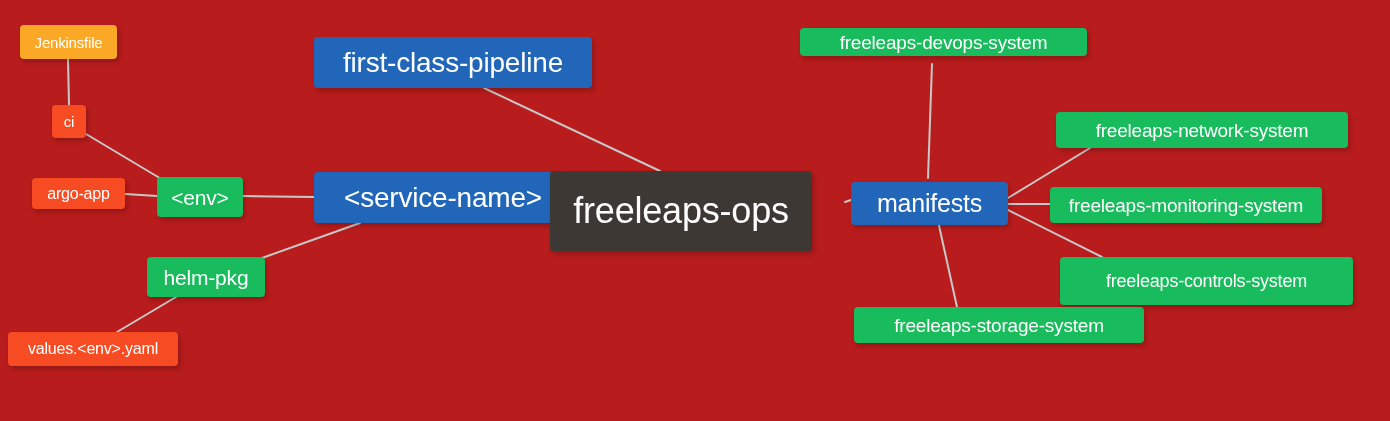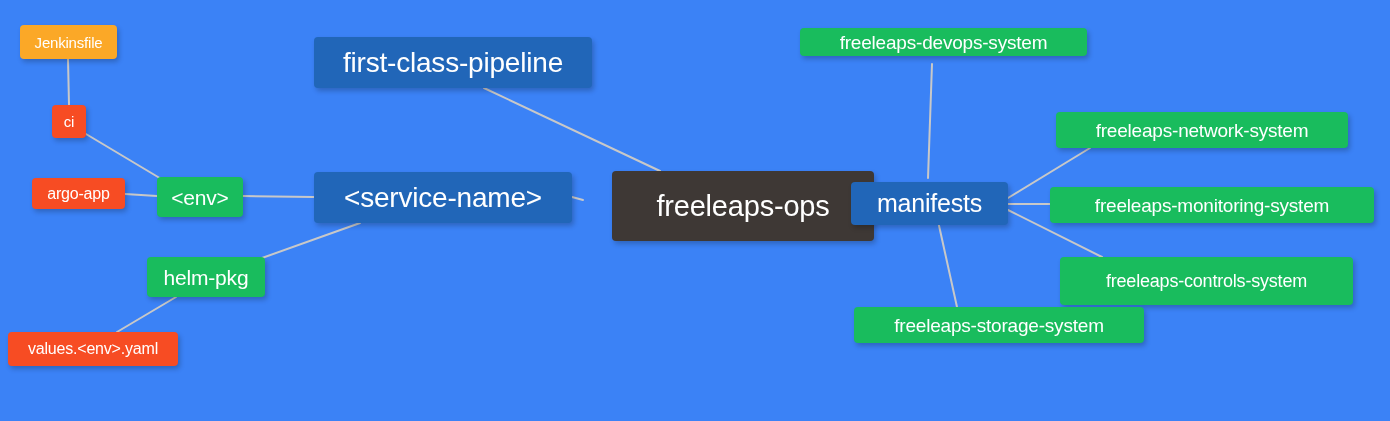--- a/index.html
+++ b/index.html
@@ -4,21 +4,21 @@
 <style>
   html, body {
     margin: 0;
     padding: 0;
     background: #ffffff;
   }
   #canvas {
     position: relative;
     width: 1390px;
     height: 421px;
-    background: #3b82f6;
+    background: #b91c1c;
     overflow: hidden;
     font-family: "Liberation Sans", sans-serif;
   }
   #edges {
     position: absolute;
     left: 0;
     top: 0;
     width: 1390px;
     height: 421px;
     pointer-events: none;
@@ -65,21 +65,21 @@
     </svg>
   <div id="node-layer">
       <div class="node n-orange" style="left: 20px; top: 25px; width: 97px; height: 34px; font-size: 15px;">Jenkinsfile</div>
       <div class="node n-red" style="left: 52px; top: 105px; width: 34px; height: 33px; font-size: 15px;">ci</div>
       <div class="node n-red" style="left: 32px; top: 178px; width: 93px; height: 31px; font-size: 16px;">argo-app</div>
       <div class="node n-green" style="left: 157px; top: 177px; width: 86px; height: 40px; font-size: 21px; text-align: center;">&lt;env&gt;</div>
       <div class="node n-green" style="left: 147px; top: 257px; width: 118px; height: 40px; font-size: 21px;">helm-pkg</div>
       <div class="node n-red" style="left: 8px; top: 332px; width: 170px; height: 34px; font-size: 16px;">values.&lt;env&gt;.yaml</div>
       <div class="node n-blue" style="left: 314px; top: 37px; width: 278px; height: 51px; font-size: 28px;">first-class-pipeline</div>
       <div class="node n-blue" style="left: 314px; top: 172px; width: 258px; height: 51px; font-size: 28px; text-align: center;">&lt;service-name&gt;</div>
-      <div class="node n-root" style="left: 612px; top: 171px; width: 262px; height: 70px; font-size: 29px;">freeleaps-ops</div>
+      <div class="node n-root" style="left: 550px; top: 171px; width: 262px; height: 80px; font-size: 36px;">freeleaps-ops</div>
       <div class="node n-blue" style="left: 851px; top: 182px; width: 157px; height: 43px; font-size: 25px;">manifests</div>
       <div class="node n-green" style="left: 800px; top: 28px; width: 287px; height: 28px; font-size: 19px;">freeleaps-devops-system</div>
       <div class="node n-green" style="left: 1056px; top: 112px; width: 292px; height: 36px; font-size: 19px;">freeleaps-network-system</div>
-      <div class="node n-green" style="left: 1050px; top: 187px; width: 324px; height: 36px; font-size: 19px;">freeleaps-monitoring-system</div>
+      <div class="node n-green" style="left: 1050px; top: 187px; width: 272px; height: 36px; font-size: 19px;">freeleaps-monitoring-system</div>
       <div class="node n-green" style="left: 1060px; top: 257px; width: 293px; height: 48px; font-size: 18px;">freeleaps-controls-system</div>
       <div class="node n-green" style="left: 814px; top: 307px; width: 290px; height: 36px; font-size: 19px; margin-left: 40px;">freeleaps-storage-system</div>
     </div>
 </div>
 
 </body></html>

